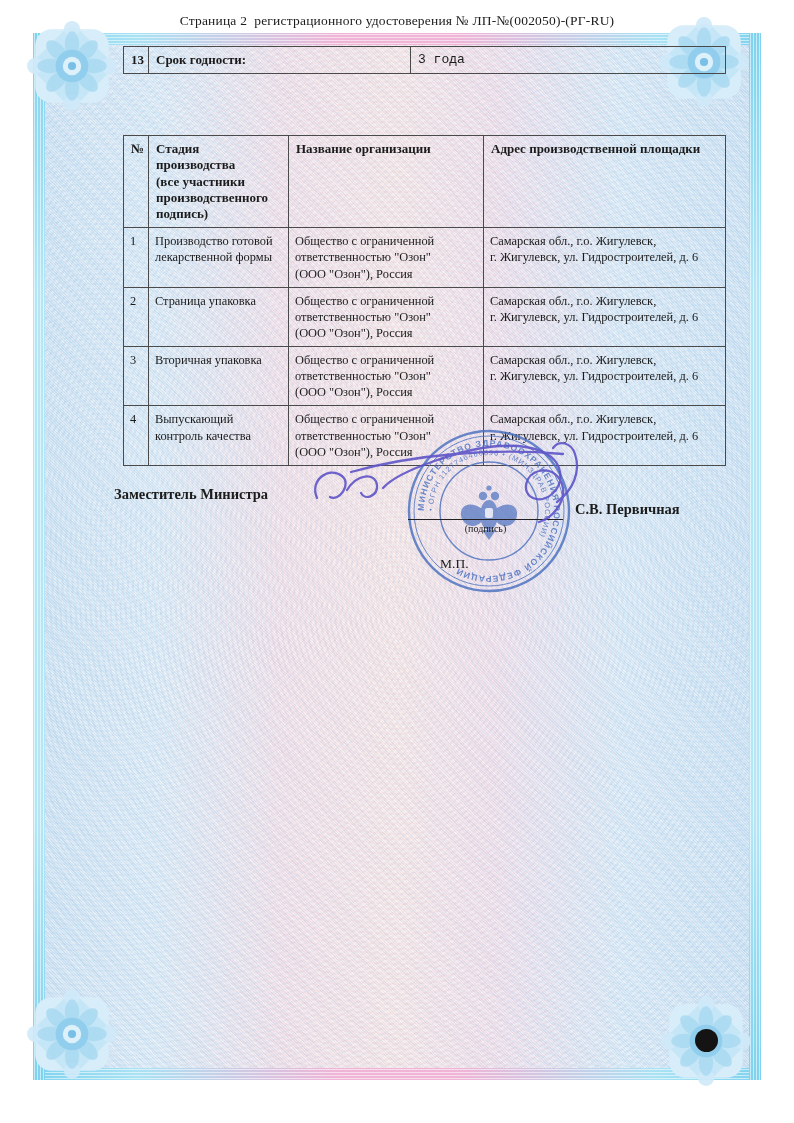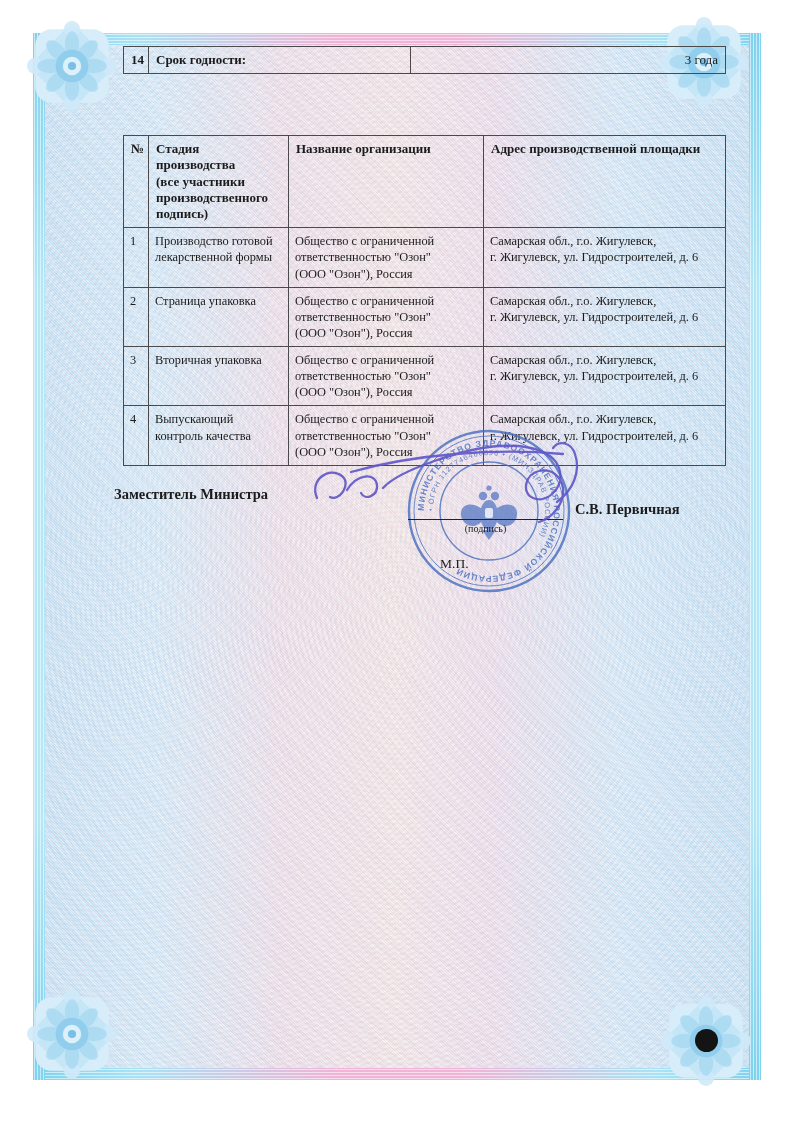--- a/index.html
+++ b/index.html
@@ -48,21 +48,21 @@
   .info-par{
     position:absolute;left:104px;top:96px;width:590px;text-align:center;
     font-size:13px;line-height:1.3;white-space:pre-line;
   }
   
   table{border-collapse:collapse;table-layout:fixed;}
   td,th{border:1px solid #4a4a4a;vertical-align:top;white-space:pre-line;overflow:hidden;}
   .expiry-table{position:absolute;left:123px;top:46px;width:602px;}
   .expiry-table td{font-size:13px;padding:5px 7px;}
   .expiry-table .b{font-weight:bold;}
-  .expiry-table .center{text-align:right;font-weight:normal;}
+  .expiry-table .center{text-align:left;font-weight:normal;font-family:Liberation Mono, monospace;}
   .main-table{position:absolute;left:123px;top:135px;width:602px;}
   .main-table th{font-size:13px;font-weight:bold;text-align:left;padding:5px 7px;line-height:1.25;}
   .main-table td{font-size:12.4px;padding:5px 6px;line-height:1.3;}
   .main-table tr.data td{height:46px;}
   
   .sig-position{position:absolute;left:114px;top:486px;font-size:14.5px;font-weight:bold;}
   .sig-name{position:absolute;left:575px;top:501px;font-size:14.5px;font-weight:bold;z-index:6;}
   .sig-line{position:absolute;left:408px;top:519px;width:155px;border-top:1.4px solid #222;z-index:6;}
   .sig-caption{position:absolute;left:408px;top:523px;width:155px;text-align:center;font-size:10px;z-index:6;}
   .seal-caption{position:absolute;left:440px;top:556px;font-size:13.5px;z-index:6;}
@@ -113,30 +113,31 @@
       <use href="#rosette-shape"></use>
     </svg>
   <svg class="rosette bl" viewBox="0 0 92 92">
       <use href="#rosette-shape"></use>
     </svg>
   <svg class="rosette br" viewBox="0 0 92 92">
       <use href="#rosette-shape"></use>
     </svg>
   <div class="punch-hole"></div>
 
+  <div class="doc-title">Страница 2&nbsp; регистрационного удостоверения № ЛП-№(002050)-(РГ-RU)</div>
 
   <table class="expiry-table">
     <colgroup>
         <col style="width:25px">
         <col style="width:262px">
         <col style="width:315px">
       </colgroup>
     <tbody>
         <tr>
-      <td class="b">14</td>
+      <td class="b">13</td>
       <td class="b">Срок годности:</td>
       <td class="center">3 года</td>
     </tr>
   </tbody>
     </table>
 
 
   <table class="main-table">
     <colgroup>
         <col style="width:25px">

